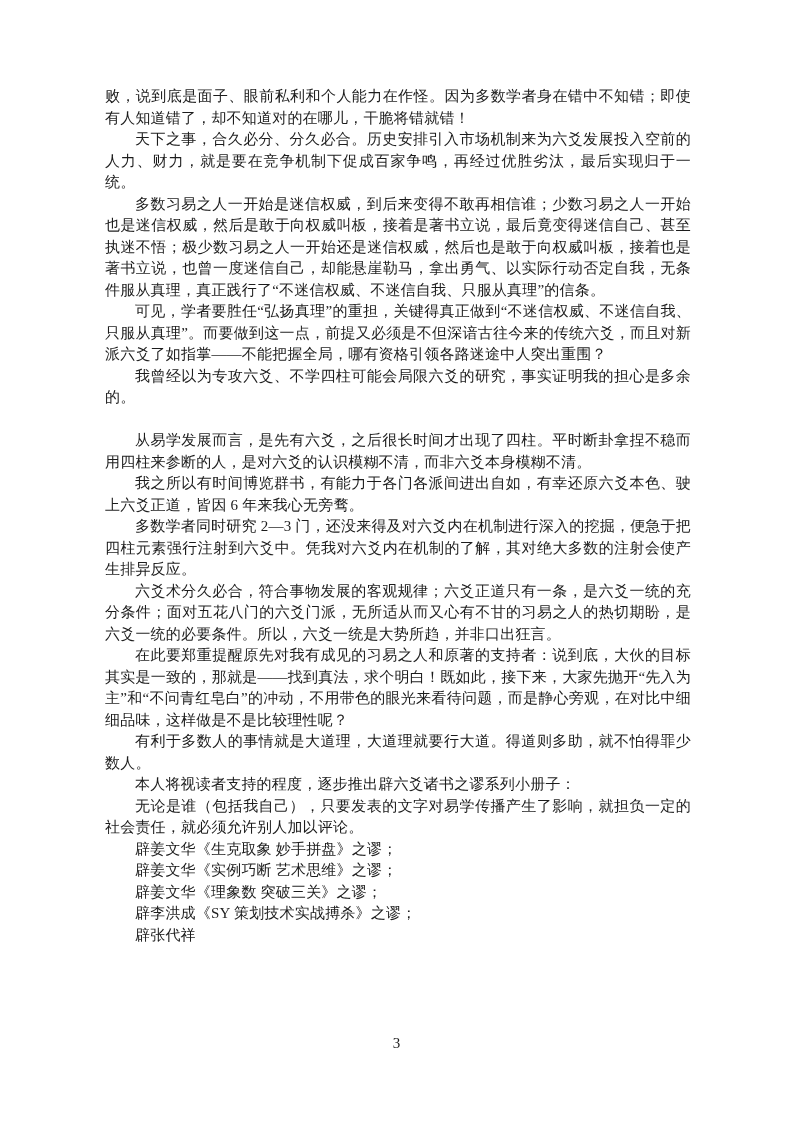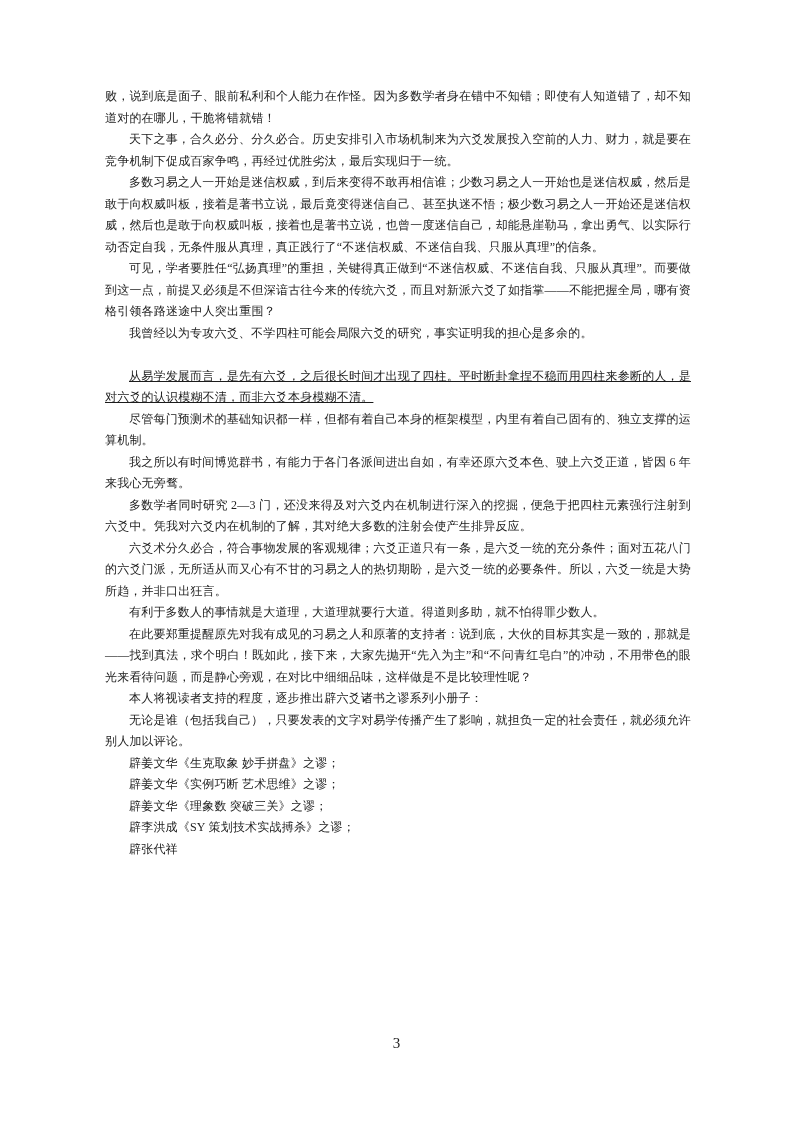--- a/index.html
+++ b/index.html
@@ -21,37 +21,36 @@
     top: 0;
     width: 793px;
     height: 1122px;
     background: #ffffff;
   }
   .content {
     position: absolute;
     left: 105px;
     top: 86px;
     width: 586px;
-    font-size: 12px;
+    font-size: 15px;
     line-height: 21.5px;
     text-align: justify;
     text-justify: inter-ideograph;
     letter-spacing: 0.2px;
   }
   p.para {
     margin: 0;
     padding: 0;
     text-indent: 2em;
   }
   p.para.no-indent {
     text-indent: 0;
   }
   p.para.space-before {
     margin-top: 21.5px;
-    text-decoration: underline;
   }
   .page-footer {
     position: absolute;
     top: 1033px;
     left: 0;
     width: 793px;
     text-align: center;
     font-size: 15px;
     line-height: 21.5px;
     color: #1c1c1c;
@@ -61,26 +60,25 @@
 <body>
 
 <div class="page">
   <main class="content" id="paragraphs">
       <p class="para no-indent">败，说到底是面子、眼前私利和个人能力在作怪。因为多数学者身在错中不知错；即使有人知道错了，却不知道对的在哪儿，干脆将错就错！</p>
       <p class="para">天下之事，合久必分、分久必合。历史安排引入市场机制来为六爻发展投入空前的人力、财力，就是要在竞争机制下促成百家争鸣，再经过优胜劣汰，最后实现归于一统。</p>
       <p class="para">多数习易之人一开始是迷信权威，到后来变得不敢再相信谁；少数习易之人一开始也是迷信权威，然后是敢于向权威叫板，接着是著书立说，最后竟变得迷信自己、甚至执迷不悟；极少数习易之人一开始还是迷信权威，然后也是敢于向权威叫板，接着也是著书立说，也曾一度迷信自己，却能悬崖勒马，拿出勇气、以实际行动否定自我，无条件服从真理，真正践行了“不迷信权威、不迷信自我、只服从真理”的信条。</p>
       <p class="para">可见，学者要胜任“弘扬真理”的重担，关键得真正做到“不迷信权威、不迷信自我、只服从真理”。而要做到这一点，前提又必须是不但深谙古往今来的传统六爻，而且对新派六爻了如指掌——不能把握全局，哪有资格引领各路迷途中人突出重围？</p>
       <p class="para">我曾经以为专攻六爻、不学四柱可能会局限六爻的研究，事实证明我的担心是多余的。</p>
       <p class="para space-before">从易学发展而言，是先有六爻，之后很长时间才出现了四柱。平时断卦拿捏不稳而用四柱来参断的人，是对六爻的认识模糊不清，而非六爻本身模糊不清。</p>
-      <p class="para">尽管每门预测术的基础知识都一样，但都有着自己本身的框架模型，内里有着自己固有的、独立支撑的运算机制。</p>
       <p class="para">我之所以有时间博览群书，有能力于各门各派间进出自如，有幸还原六爻本色、驶上六爻正道，皆因 6 年来我心无旁骛。</p>
       <p class="para">多数学者同时研究 2—3 门，还没来得及对六爻内在机制进行深入的挖掘，便急于把四柱元素强行注射到六爻中。凭我对六爻内在机制的了解，其对绝大多数的注射会使产生排异反应。</p>
       <p class="para">六爻术分久必合，符合事物发展的客观规律；六爻正道只有一条，是六爻一统的充分条件；面对五花八门的六爻门派，无所适从而又心有不甘的习易之人的热切期盼，是六爻一统的必要条件。所以，六爻一统是大势所趋，并非口出狂言。</p>
+      <p class="para">在此要郑重提醒原先对我有成见的习易之人和原著的支持者：说到底，大伙的目标其实是一致的，那就是——找到真法，求个明白！既如此，接下来，大家先抛开“先入为主”和“不问青红皂白”的冲动，不用带色的眼光来看待问题，而是静心旁观，在对比中细细品味，这样做是不是比较理性呢？</p>
       <p class="para">有利于多数人的事情就是大道理，大道理就要行大道。得道则多助，就不怕得罪少数人。</p>
-      <p class="para">在此要郑重提醒原先对我有成见的习易之人和原著的支持者：说到底，大伙的目标其实是一致的，那就是——找到真法，求个明白！既如此，接下来，大家先抛开“先入为主”和“不问青红皂白”的冲动，不用带色的眼光来看待问题，而是静心旁观，在对比中细细品味，这样做是不是比较理性呢？</p>
       <p class="para">本人将视读者支持的程度，逐步推出辟六爻诸书之谬系列小册子：</p>
       <p class="para">无论是谁（包括我自己），只要发表的文字对易学传播产生了影响，就担负一定的社会责任，就必须允许别人加以评论。</p>
       <p class="para">辟姜文华《生克取象 妙手拼盘》之谬；</p>
       <p class="para">辟姜文华《实例巧断 艺术思维》之谬；</p>
       <p class="para">辟姜文华《理象数 突破三关》之谬；</p>
       <p class="para">辟李洪成《SY 策划技术实战搏杀》之谬；</p>
       <p class="para">辟张代祥</p>
     </main>
   <footer class="page-footer">3</footer>
 </div>

